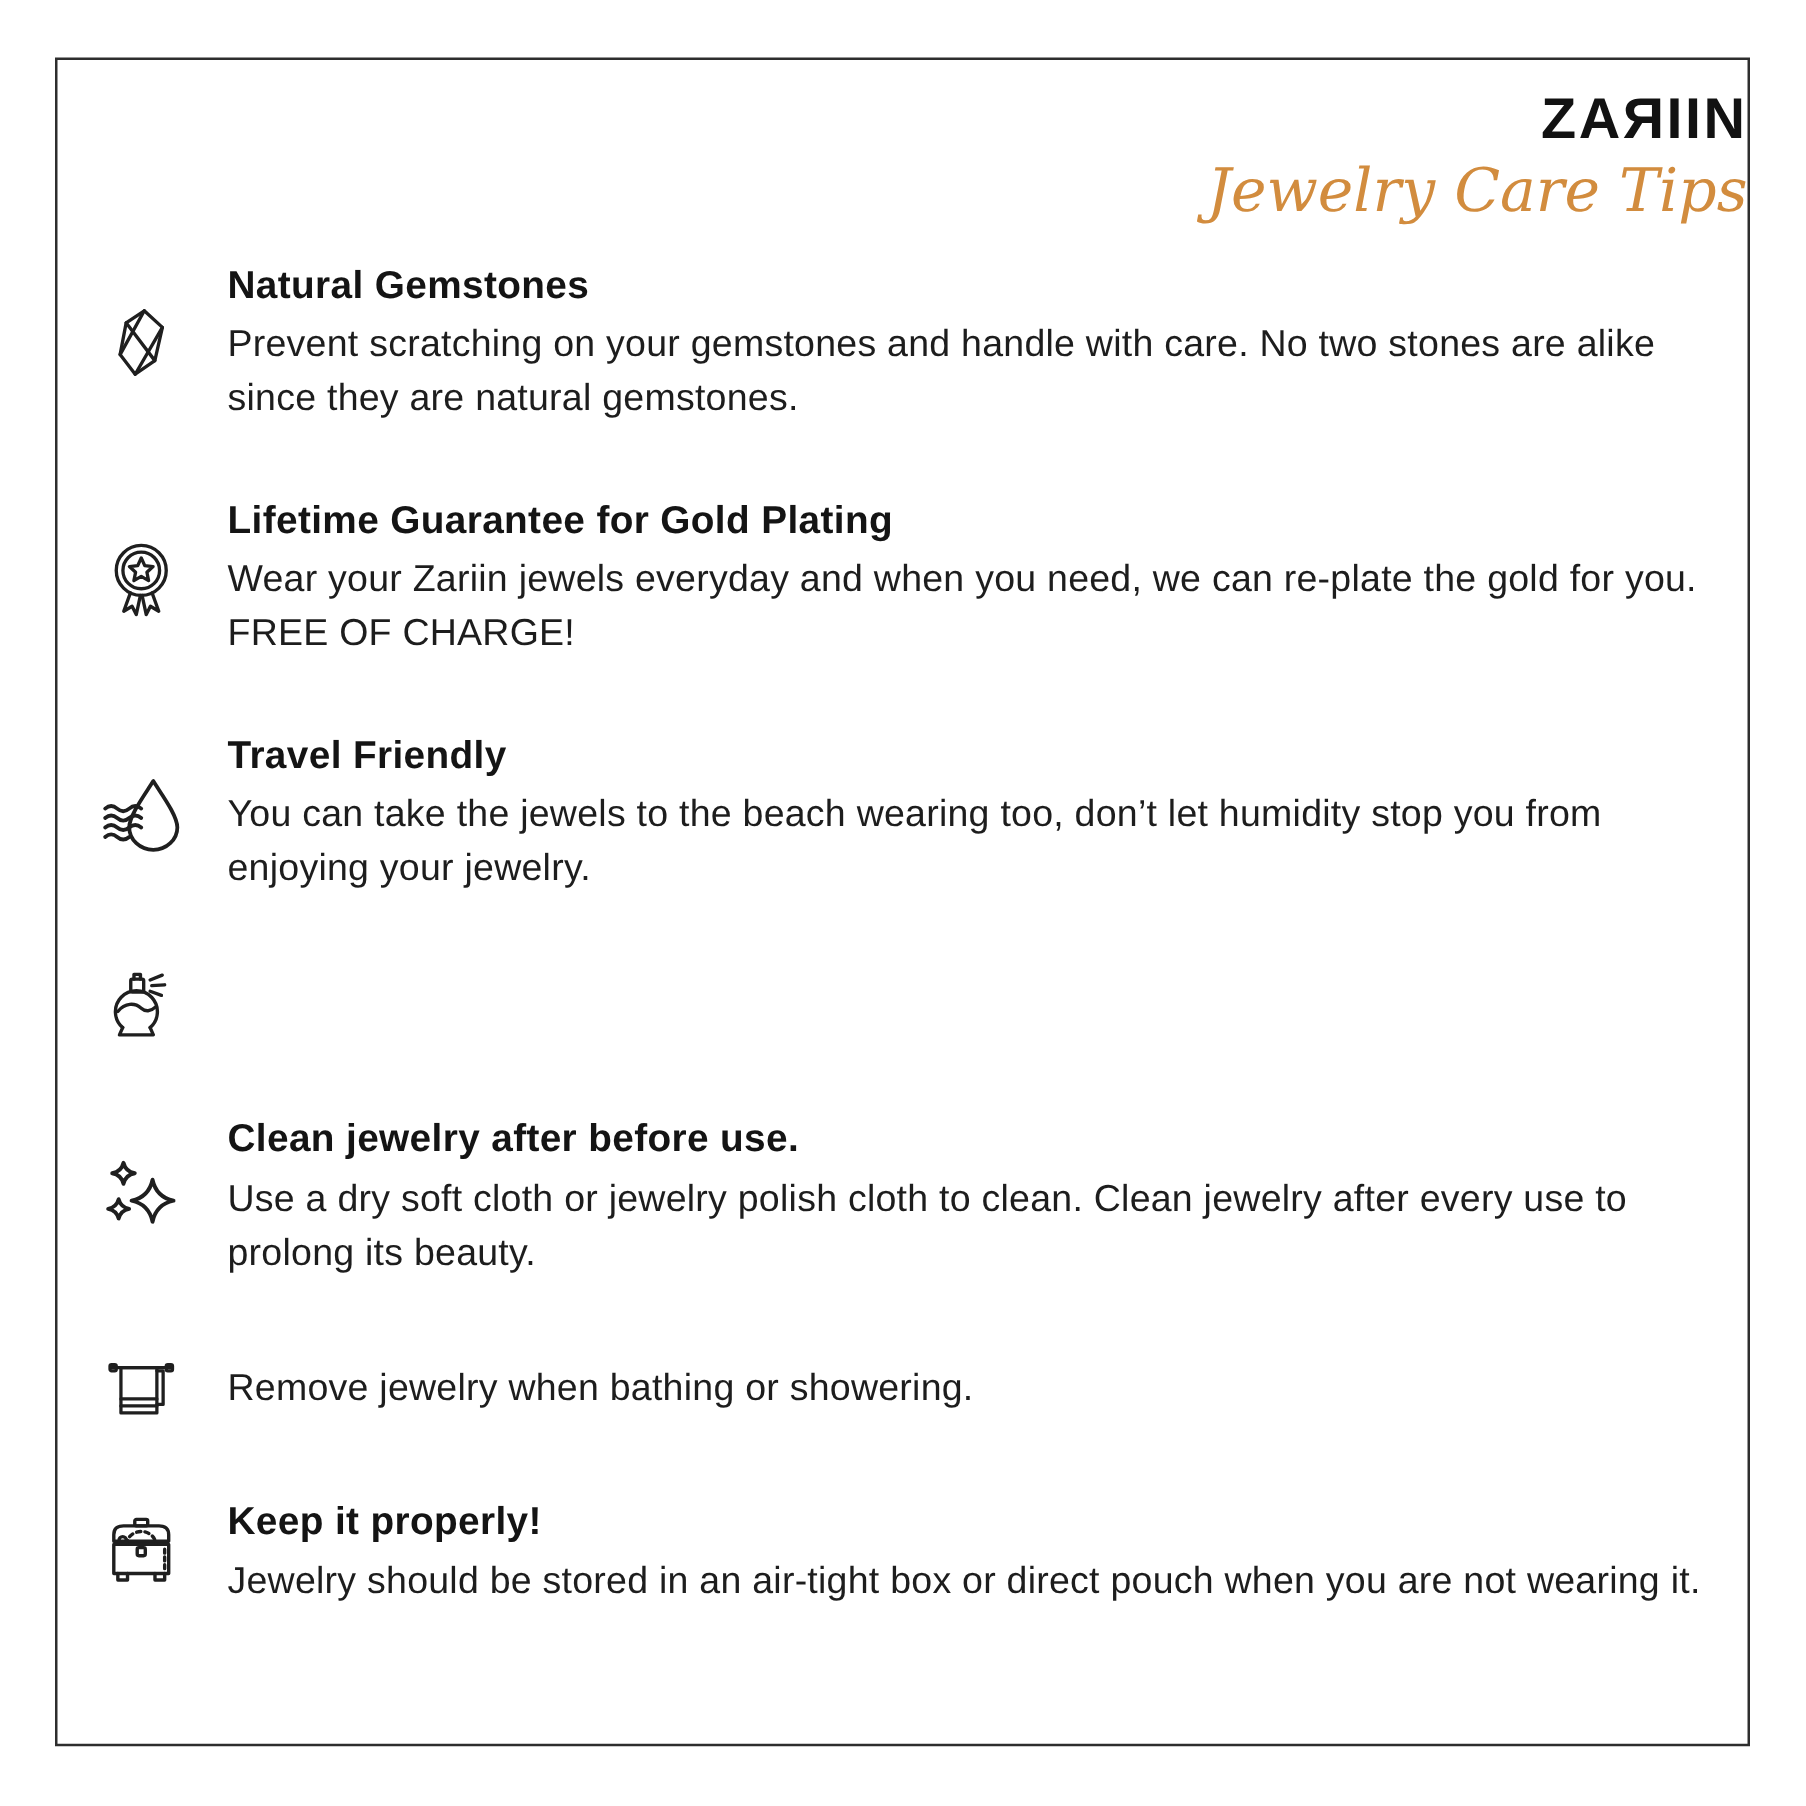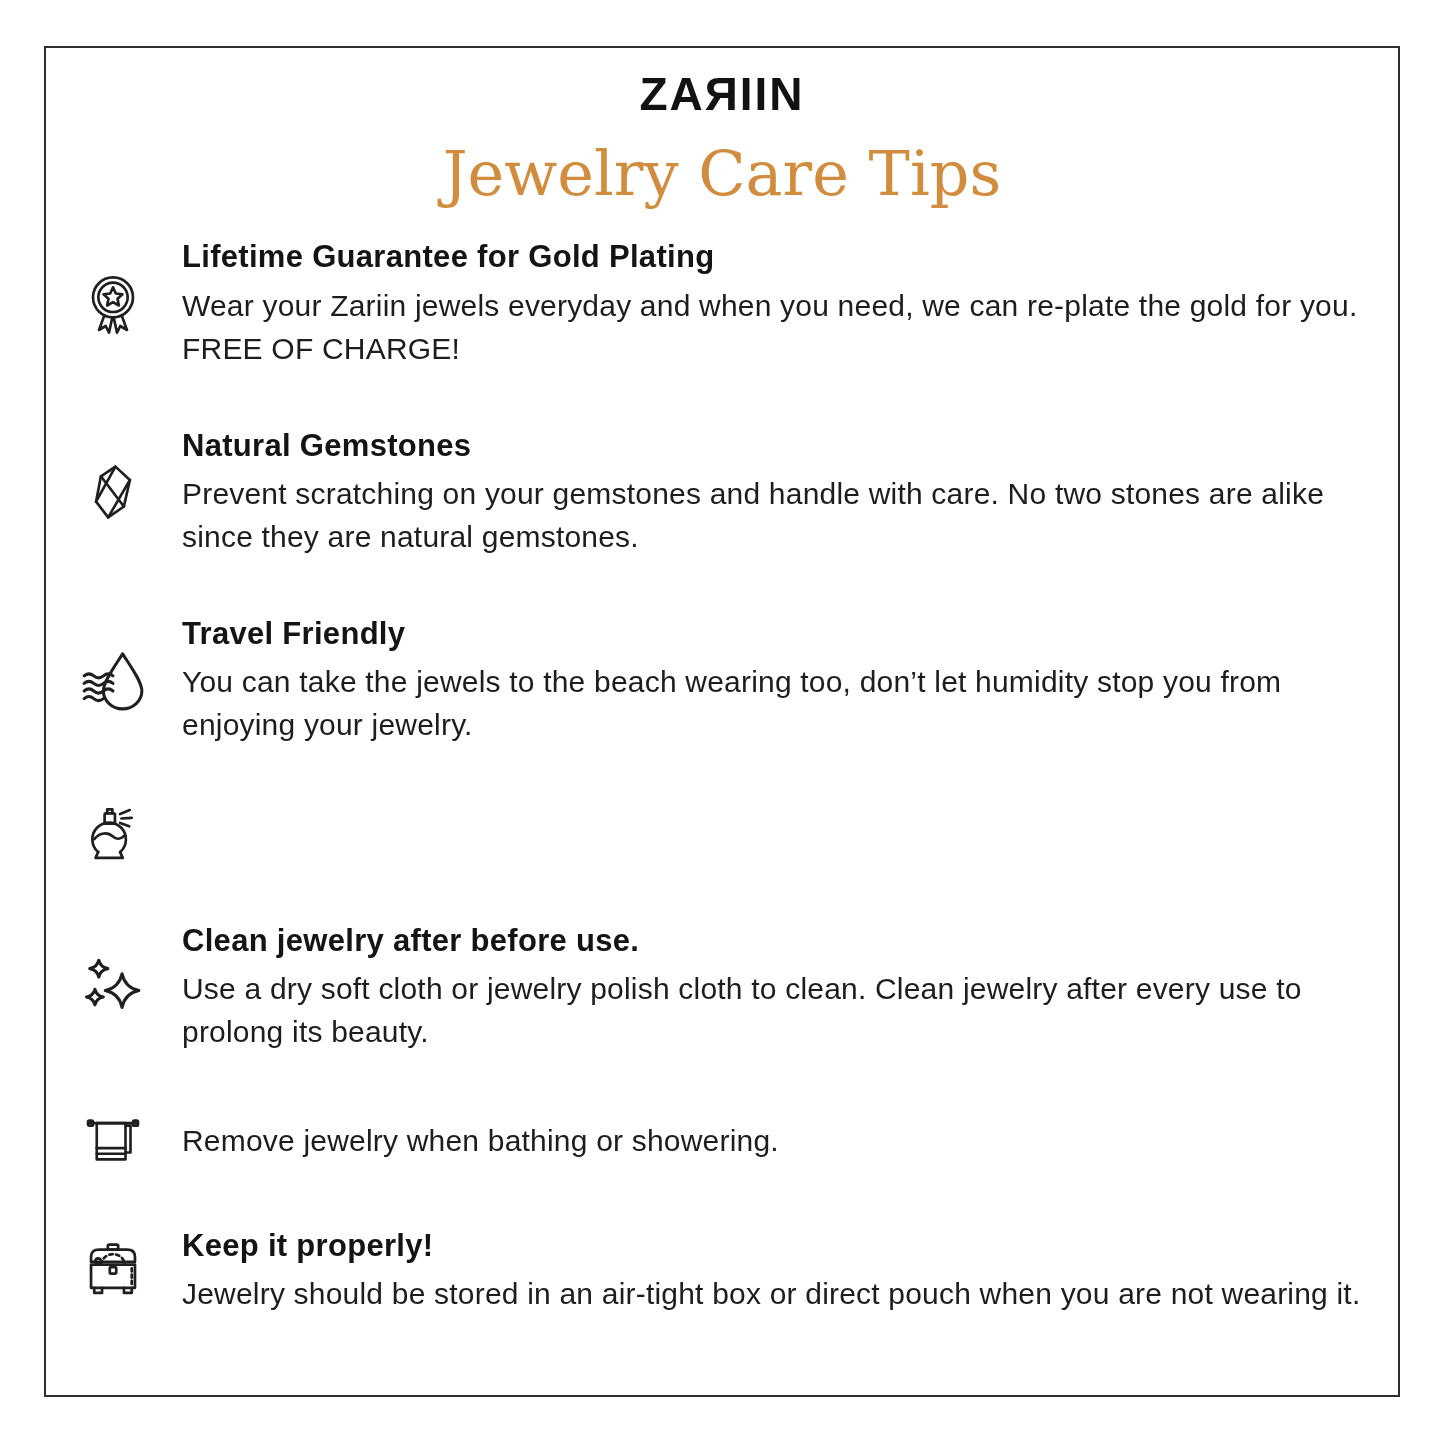--- a/index.html
+++ b/index.html
@@ -9,30 +9,31 @@
     font-family:"Liberation Sans", sans-serif;
     color:#1c1c1c;
   }
   .frame {
     position:absolute; left:44px; top:46px;
     width:1356px; height:1351px;
     border:2px solid #2e2e2e;
     box-sizing:border-box;
     overflow:hidden;
   }
-  .header { text-align:center; padding-top:20px; }
+  .header { text-align:right; padding-top:20px; }
   .logo {
     font-size:46px; font-weight:700; letter-spacing:2px;
     color:#121212; line-height:1.15;
   }
   .subtitle {
     font-family:"DejaVu Serif", cursive;
-    font-size:62px; line-height:1.25;
+    font-style:italic;
+    font-size:48px; line-height:1.25;
     color:#d28c3e;
-    margin-top:14px;
+    margin-top:2px;
   }
   .tips { margin-top:26px; }
   .tip {
     display:flex; align-items:center;
     margin-bottom:57px;
     padding-left:32px;
   }
   .tip .icon {
     flex:0 0 70px; width:70px;
     display:flex; justify-content:center; align-items:center;
@@ -56,46 +57,46 @@
 <div class="frame">
   <div class="header">
     <div class="logo">ZAЯIIN</div>
     <div class="subtitle">Jewelry Care Tips</div>
   </div>
 
   <div class="tips">
 
     <div class="tip">
       <span class="icon">
+        <svg width="58" height="58" viewBox="0 0 48 48" fill="none" stroke="currentColor" stroke-width="2.2" stroke-linecap="round" stroke-linejoin="round">
+          <path d="M26 3 L38 14 L33 36 L20 45 L10 32 L14 11 Z"></path>
+          <path d="M26 3 L10 32"></path>
+          <path d="M14 11 L33 36"></path>
+          <path d="M38 14 L20 45"></path>
+        </svg>
+      </span>
+      <div class="tip-text">
+        <h3 class="tip-title">Natural Gemstones</h3>
+        <p class="tip-body">Prevent scratching on your gemstones and handle with care. No two stones are alike since they are natural gemstones.</p>
+      </div>
+    </div>
+
+    <div class="tip">
+      <span class="icon">
         <svg width="64" height="64" viewBox="0 0 48 48" fill="none" stroke="currentColor" stroke-width="2" stroke-linecap="round" stroke-linejoin="round">
           <circle cx="24" cy="19" r="15"></circle>
           <circle cx="24" cy="19" r="11"></circle>
           <path d="M24 11.5 L26.1 16.1 L31.1 16.7 L27.4 20.1 L28.4 25.1 L24 22.6 L19.6 25.1 L20.6 20.1 L16.9 16.7 L21.9 16.1 Z"></path>
           <path d="M17.5 32.5 L13.5 43.5 L18.5 40.5 L21 45.5 L23.5 34"></path>
           <path d="M30.5 32.5 L34.5 43.5 L29.5 40.5 L27 45.5 L24.5 34"></path>
         </svg>
       </span>
       <div class="tip-text">
         <h3 class="tip-title">Lifetime Guarantee for Gold Plating</h3>
         <p class="tip-body">Wear your Zariin jewels everyday and when you need, we can re-plate the gold for you. FREE OF CHARGE!</p>
-      </div>
-    </div>
-
-    <div class="tip">
-      <span class="icon">
-        <svg width="58" height="58" viewBox="0 0 48 48" fill="none" stroke="currentColor" stroke-width="2.2" stroke-linecap="round" stroke-linejoin="round">
-          <path d="M26 3 L38 14 L33 36 L20 45 L10 32 L14 11 Z"></path>
-          <path d="M26 3 L10 32"></path>
-          <path d="M14 11 L33 36"></path>
-          <path d="M38 14 L20 45"></path>
-        </svg>
-      </span>
-      <div class="tip-text">
-        <h3 class="tip-title">Natural Gemstones</h3>
-        <p class="tip-body">Prevent scratching on your gemstones and handle with care. No two stones are alike since they are natural gemstones.</p>
       </div>
     </div>
 
     <div class="tip">
       <span class="icon">
         <svg width="66" height="66" viewBox="0 0 48 48" fill="none" stroke="currentColor" stroke-width="2.2" stroke-linecap="round" stroke-linejoin="round">
           <path d="M31 5 C26 13 17 25 17 32 C17 39 23.3 45 31 45 C38.7 45 45 39 45 32 C45 25 36 13 31 5 Z"></path>
           <path d="M3 21 q3.5 -3 7 0 t7 0 t7 0"></path>
           <path d="M3 26.5 q3.5 -3 7 0 t7 0 t7 0"></path>
           <path d="M3 32 q3.5 -3 7 0 t7 0 t7 0"></path>

